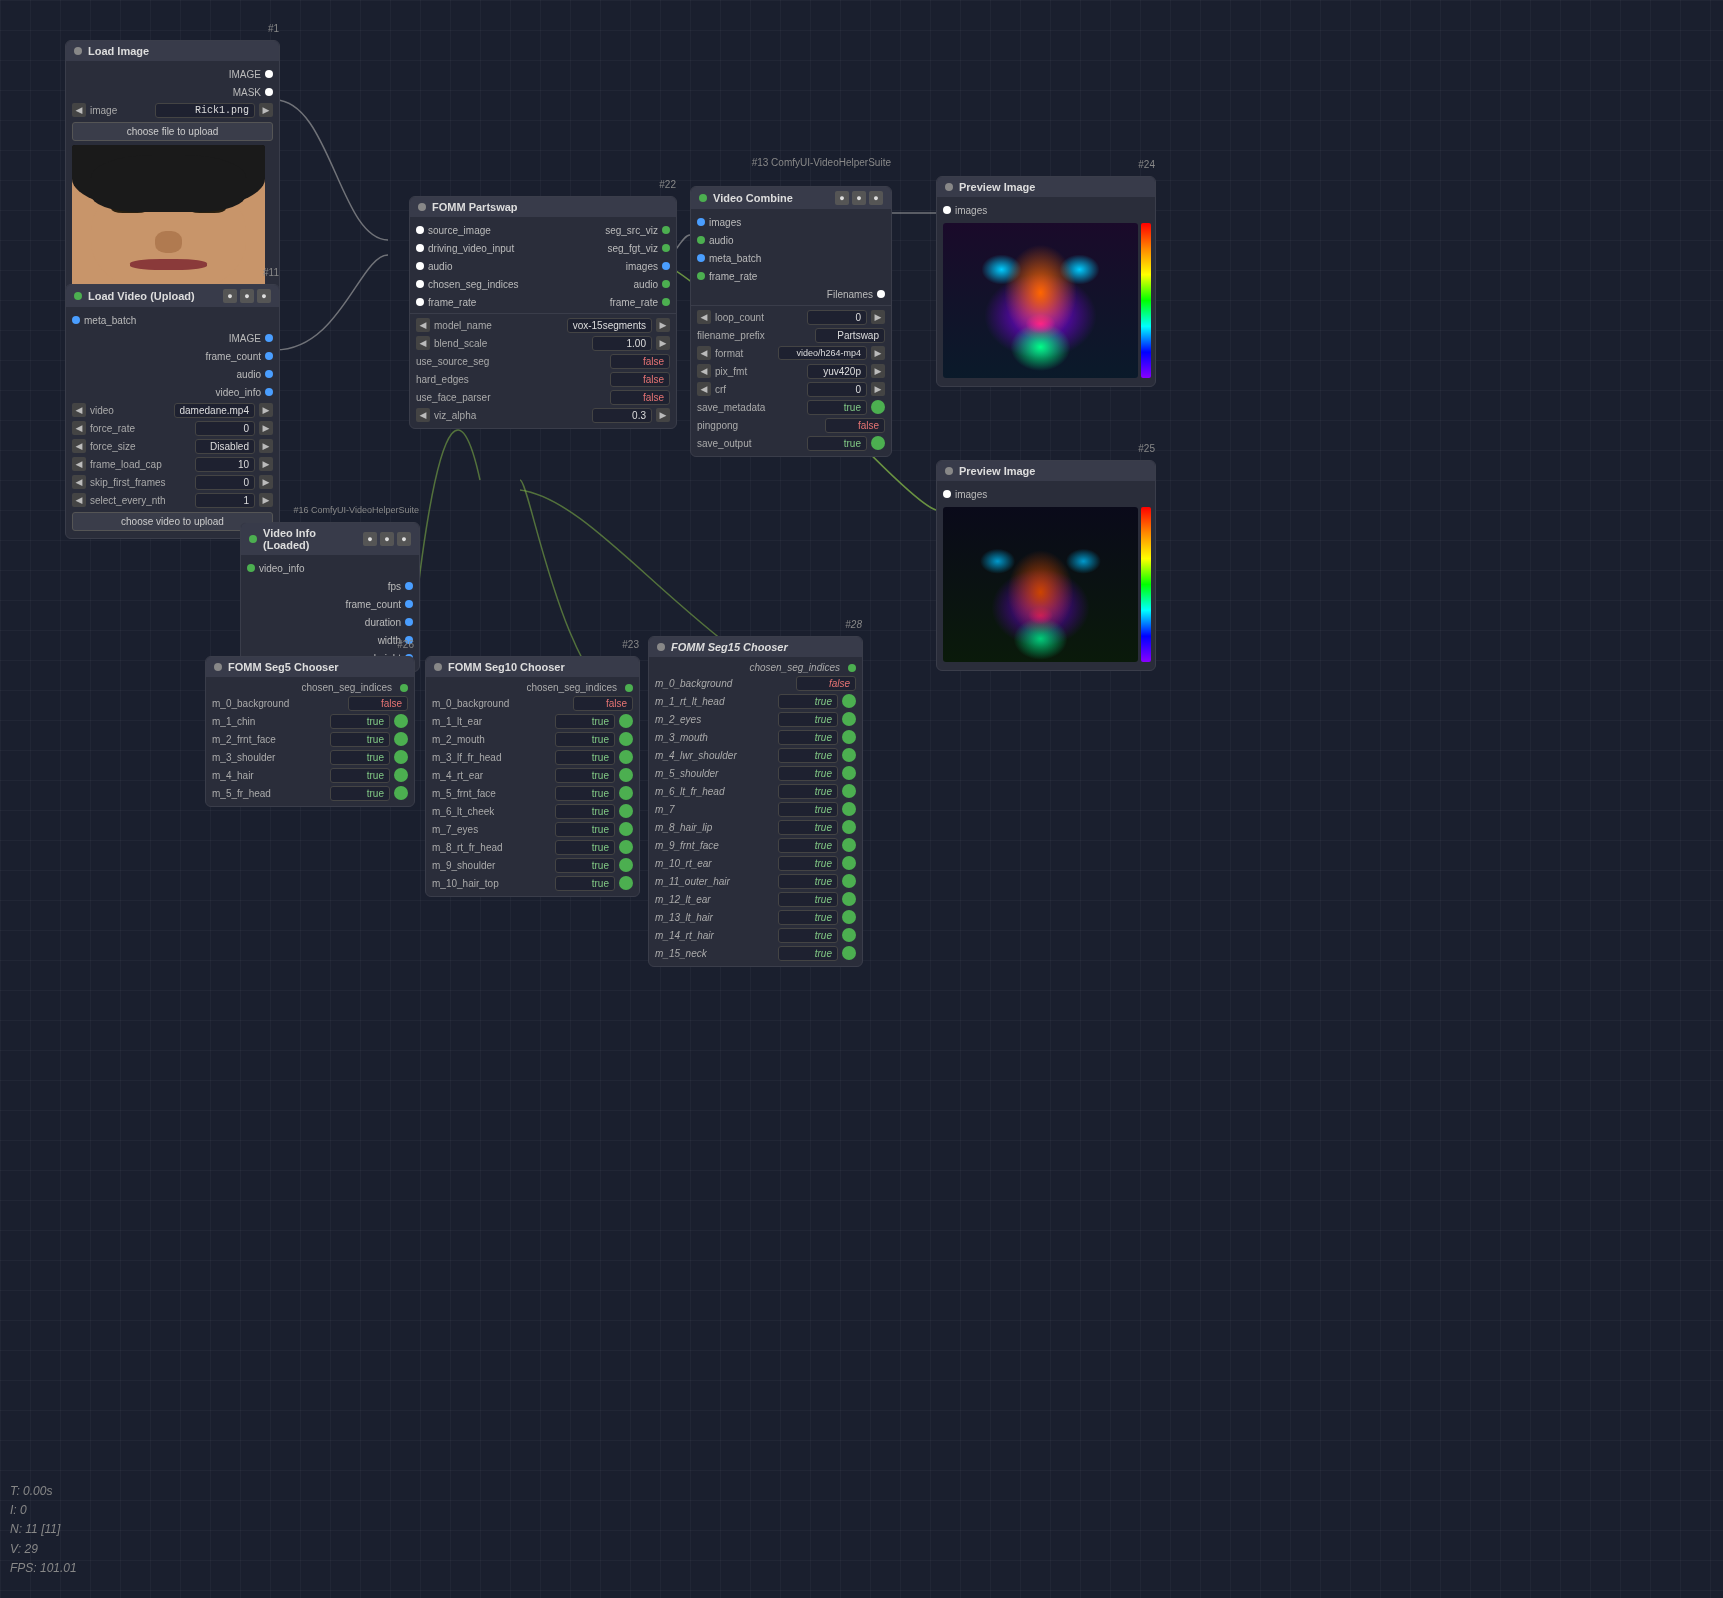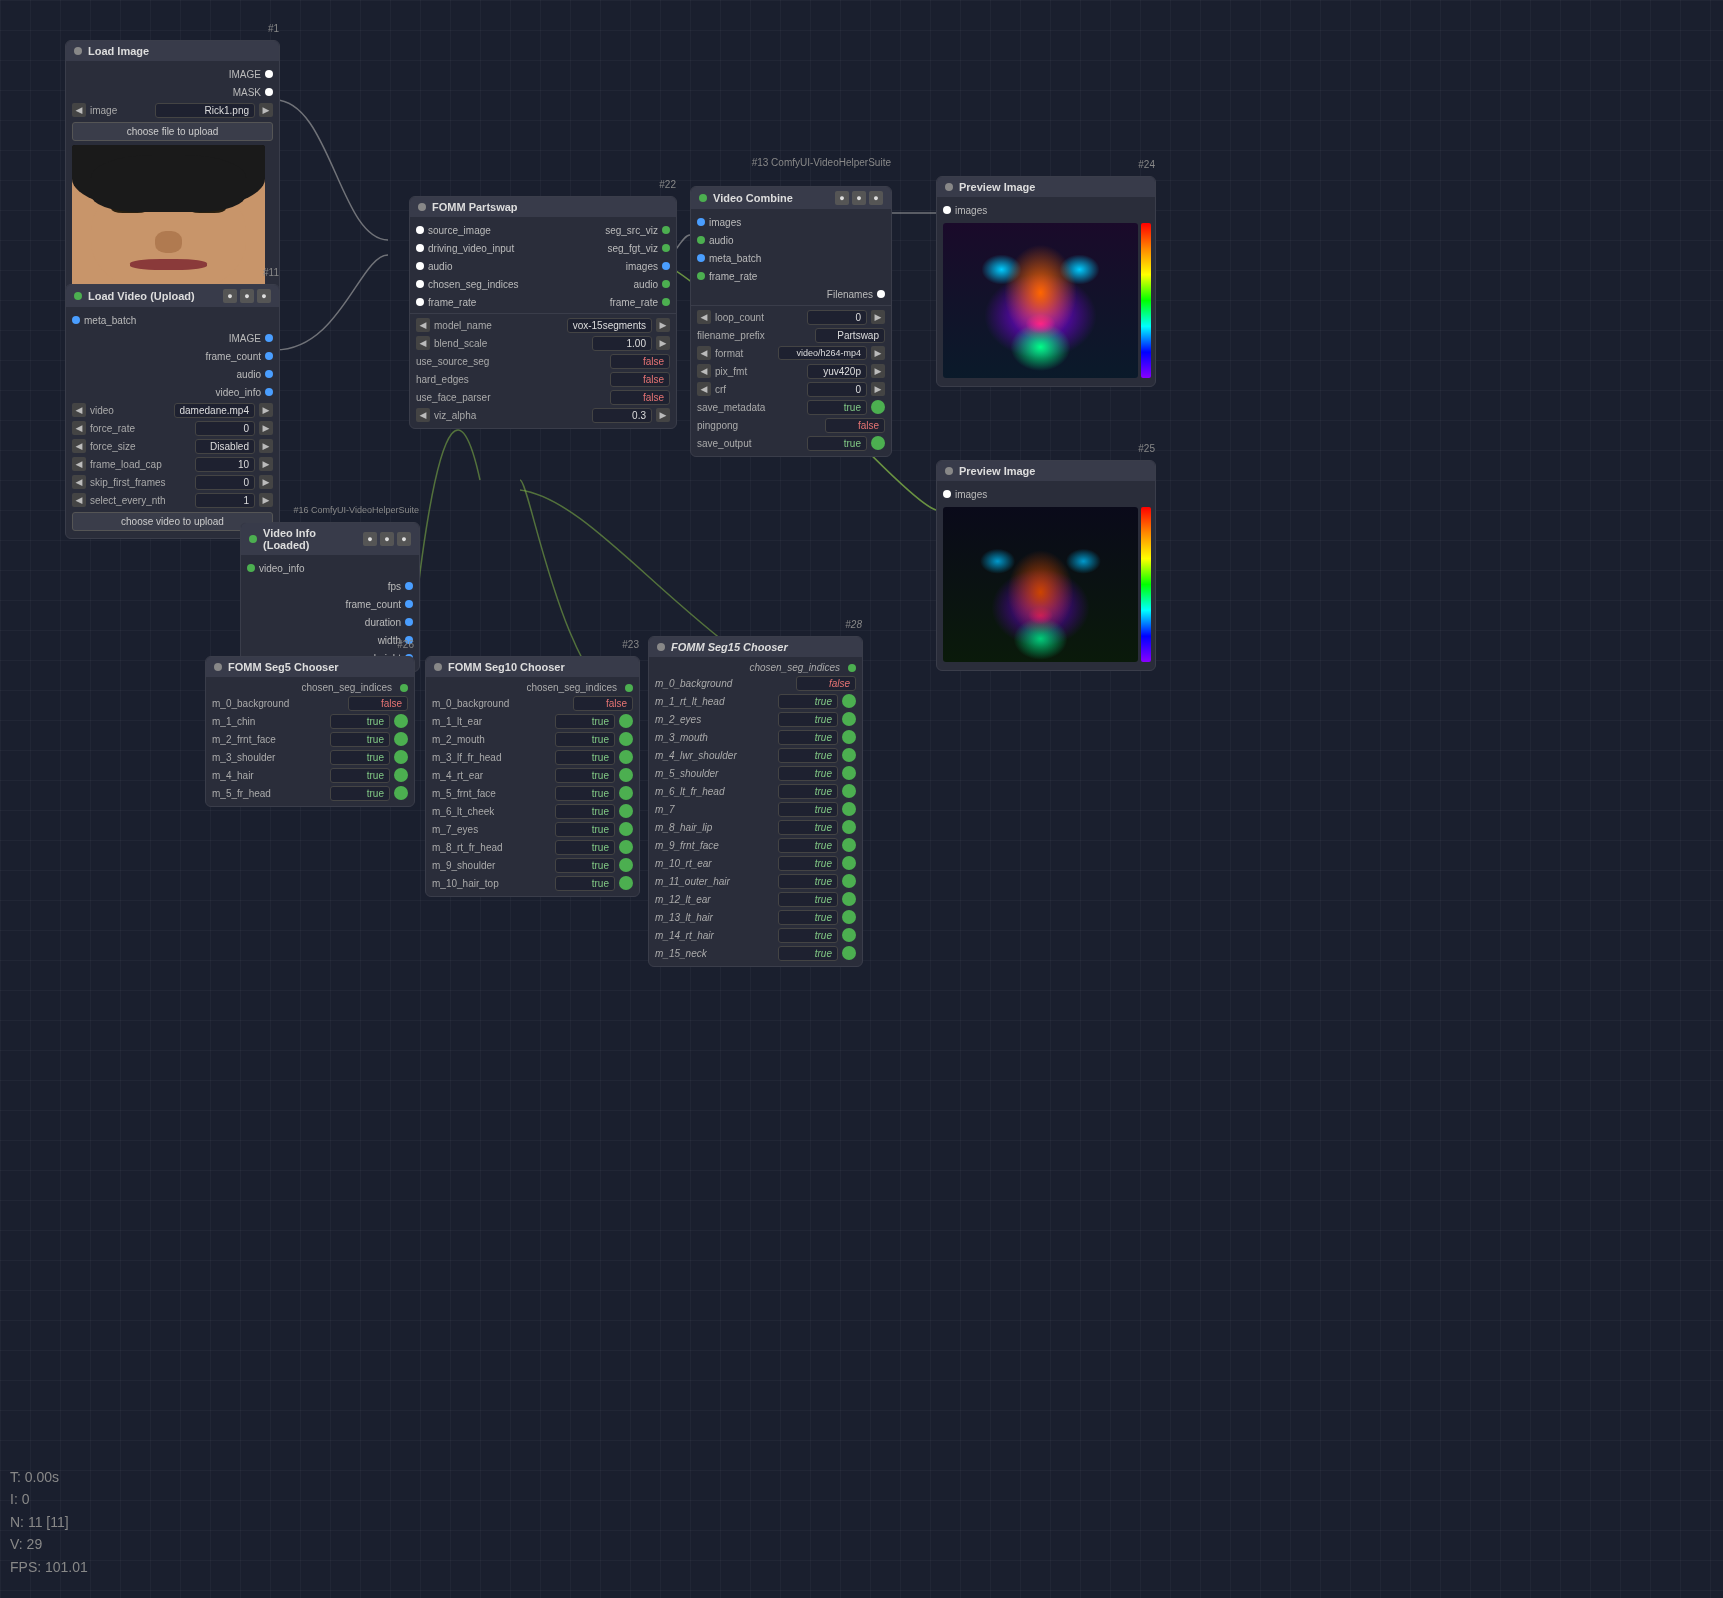--- a/index.html
+++ b/index.html
@@ -110,21 +110,21 @@
     .field-value {
       background: #1e2130;
       border: 1px solid #444;
       border-radius: 3px;
       padding: 1px 5px;
       color: #ddd;
       font-size: 10px;
       min-width: 60px;
       text-align: right;
     }
-    .field-value.wide { min-width: 100px; }
+    .field-value.wide { min-width: 100px; font-family: Liberation Mono, monospace; }
     .field-value.bool-false { color: #e57373; text-align: right; }
     .field-value.bool-true { color: #81c784; text-align: right; }
     .nav-btn {
       width: 14px; height: 14px;
       background: #444;
       border-radius: 2px;
       font-size: 9px;
       text-align: center;
       line-height: 14px;
       cursor: pointer;
@@ -225,23 +225,24 @@
       margin: 2px 0;
     }
 
     .port-label { font-size: 10px; color: #bbb; }
     .port-label-right { font-size: 10px; color: #bbb; text-align: right; }
 
     .stats {
       position: absolute;
       bottom: 20px;
       left: 10px;
-      font-size: 14px;
+      font-size: 12px;
       color: #888;
       line-height: 1.6;
+      font-style: italic;
     }
 
     .chosen-row {
       display: flex;
       align-items: center;
       padding: 1px 6px;
       font-size: 10px;
       color: #aaa;
       justify-content: flex-end;
       gap: 4px;

